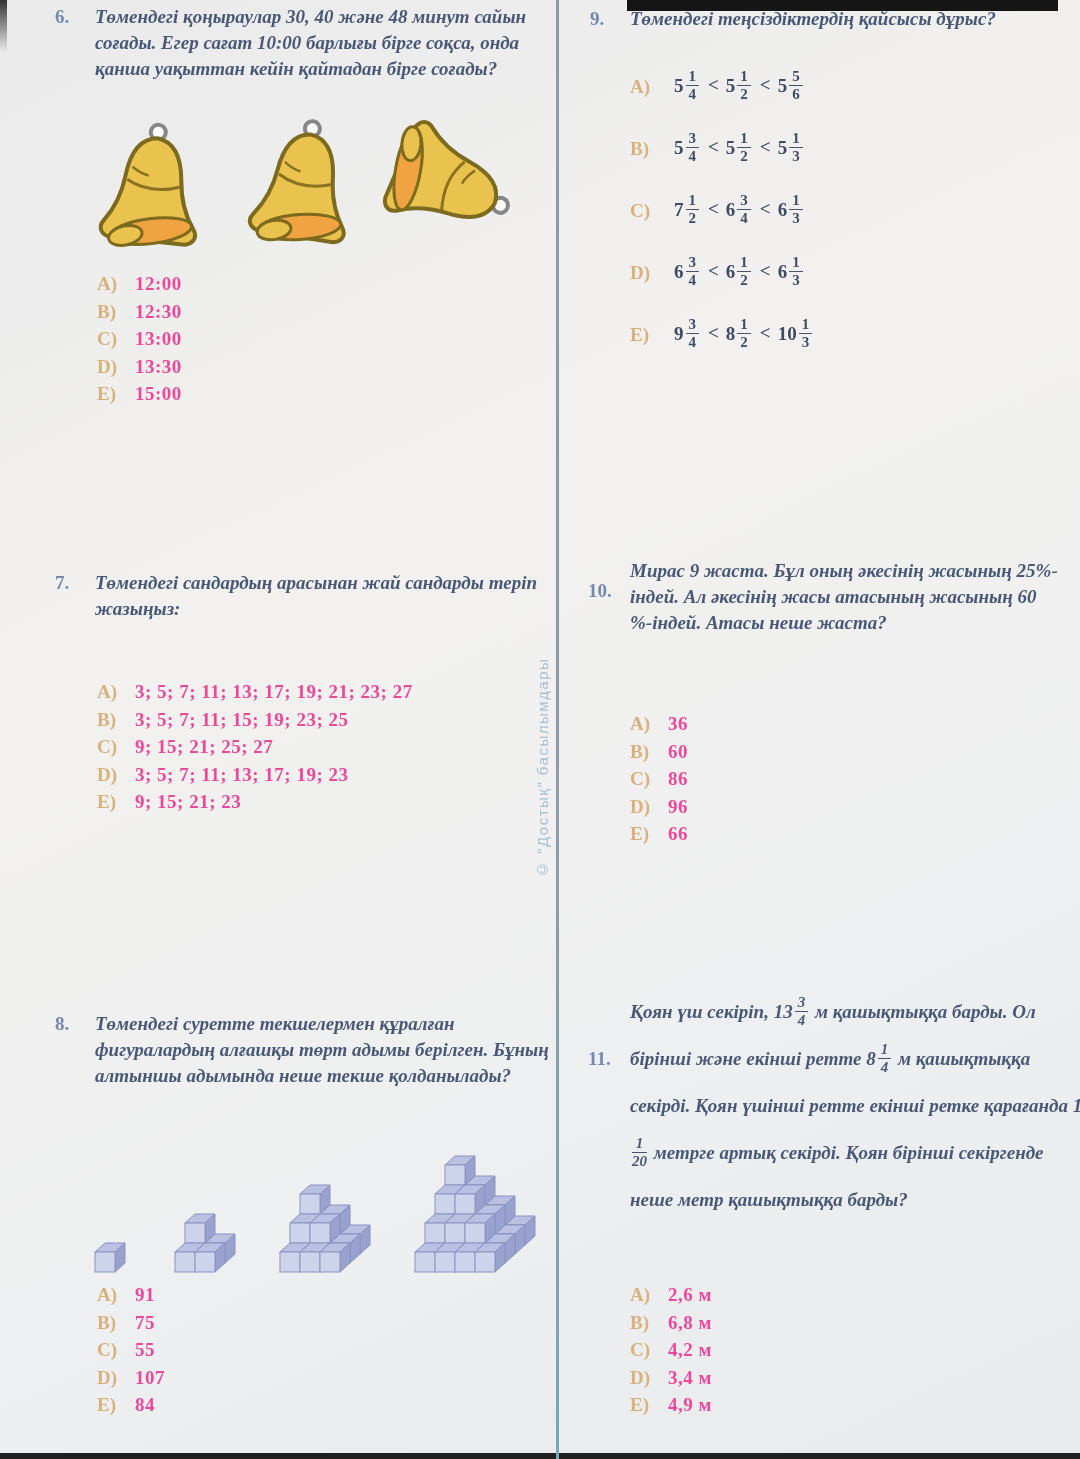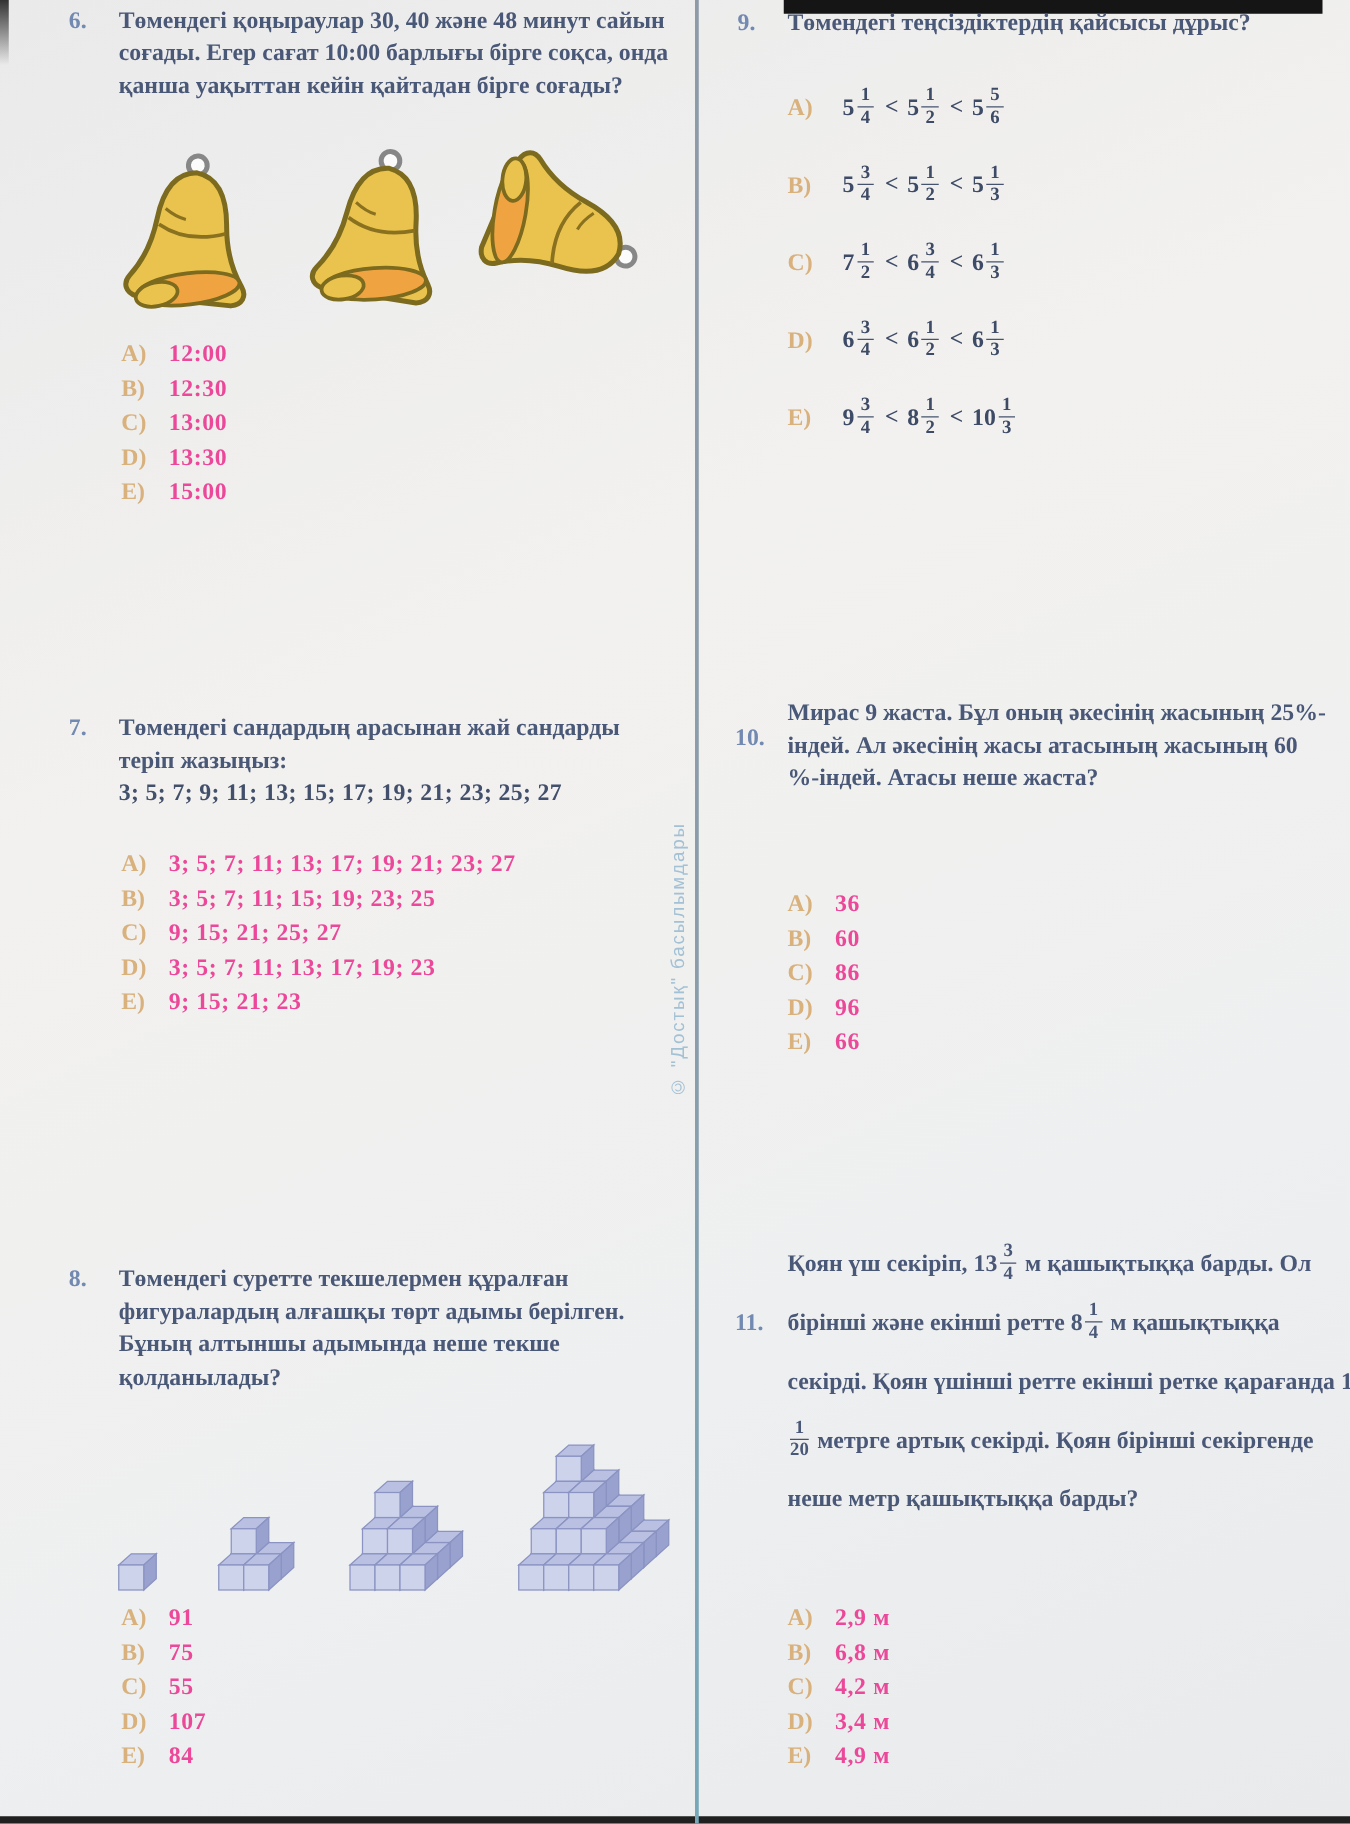--- a/index.html
+++ b/index.html
@@ -15,21 +15,21 @@
   .leftsliver{left:0;top:0;width:7px;height:52px;background:linear-gradient(#333,rgba(60,60,60,0));}
   
   .divider{left:556px;top:0;width:3px;height:1459px;
     background:linear-gradient(#8e9aa8 0%,#8a9dab 55%,#76a8ba 100%);}
   .pubtext{left:534px;top:588px;height:290px;width:26px;
     writing-mode:vertical-rl;transform:rotate(180deg);
     color:#a3c1d5;font-size:15px;letter-spacing:1.5px;white-space:nowrap;
     font-family:"Liberation Sans",sans-serif;}
   
   .qnum{font-size:19px;font-weight:700;color:#7289b1;}
-  .qtext{font-size:19px;line-height:1.38;font-weight:600;color:#4a5878;}
+  .qtext{font-size:19px;line-height:1.38;font-weight:600;color:#4a5878;font-style:italic;}
   .seq{font-size:19px;font-weight:600;color:#43506b;letter-spacing:.3px;}
   .optlist{display:flex;flex-direction:column;}
   .opt{display:flex;align-items:baseline;height:27.5px;font-size:19px;font-weight:600;}
   .opt .letter{color:#d9b17c;width:38px;flex:0 0 38px;font-weight:700;}
   .opt .val{color:#ec4899;letter-spacing:.5px;}
   
   .fopt{display:flex;align-items:center;height:62px;font-size:19px;font-weight:600;color:#3e4b66;}
   .fopt .letter{color:#d9b17c;width:44px;flex:0 0 44px;font-weight:700;}
   .whole{font-size:19px;}
   .vfrac{display:inline-block;vertical-align:middle;text-align:center;
@@ -88,21 +88,20 @@
     </div>
   <div class="opt">
       <span class="letter">E)</span>
       <span class="val">15:00</span>
     </div>
 </div>
 
 <div class="abs qnum" style="left:55px;top:572px;">7.</div>
 <div class="abs qtext" style="left:95px;top:570px;width:450px;">
   <span>Төмендегі сандардың арасынан жай сандарды теріп жазыңыз:</span><br>
-  <span class="seq">3; 5; 7; 9; 11; 13; 15; 17; 19; 21; 23; 25; 27</span>
 </div>
 <div class="abs optlist" style="left:97px;top:681px;">
   <div class="opt">
       <span class="letter">A)</span>
       <span class="val">3; 5; 7; 11; 13; 17; 19; 21; 23; 27</span>
     </div>
   <div class="opt">
       <span class="letter">B)</span>
       <span class="val">3; 5; 7; 11; 15; 19; 23; 25</span>
     </div>
@@ -355,21 +354,21 @@
       <span class="letter">E)</span>
       <span class="val">66</span>
     </div>
 </div>
 
 <div class="abs qnum" style="left:588px;top:1008px;margin-top:40px;">11.</div>
 <div class="abs qtext q11text" style="left:630px;top:988px;width:455px;">Қоян үш секіріп, <span class="whole">13</span><span class="vfrac"><span class="fn">3</span><span class="fd">4</span></span> м қашықтыққа барды. Ол бірінші және екінші ретте <span class="whole">8</span><span class="vfrac"><span class="fn">1</span><span class="fd">4</span></span> м қашықтыққа секірді. Қоян үшінші ретте екінші ретке қарағанда <span class="whole">1</span><span class="vfrac"><span class="fn">1</span><span class="fd">20</span></span> метрге артық секірді. Қоян бірінші секіргенде неше метр қашықтыққа барды?</div>
 <div class="abs optlist" style="left:630px;top:1284px;">
   <div class="opt">
       <span class="letter">A)</span>
-      <span class="val">2,9 м</span>
+      <span class="val">2,6 м</span>
     </div>
   <div class="opt">
       <span class="letter">B)</span>
       <span class="val">6,8 м</span>
     </div>
   <div class="opt">
       <span class="letter">C)</span>
       <span class="val">4,2 м</span>
     </div>
   <div class="opt">

